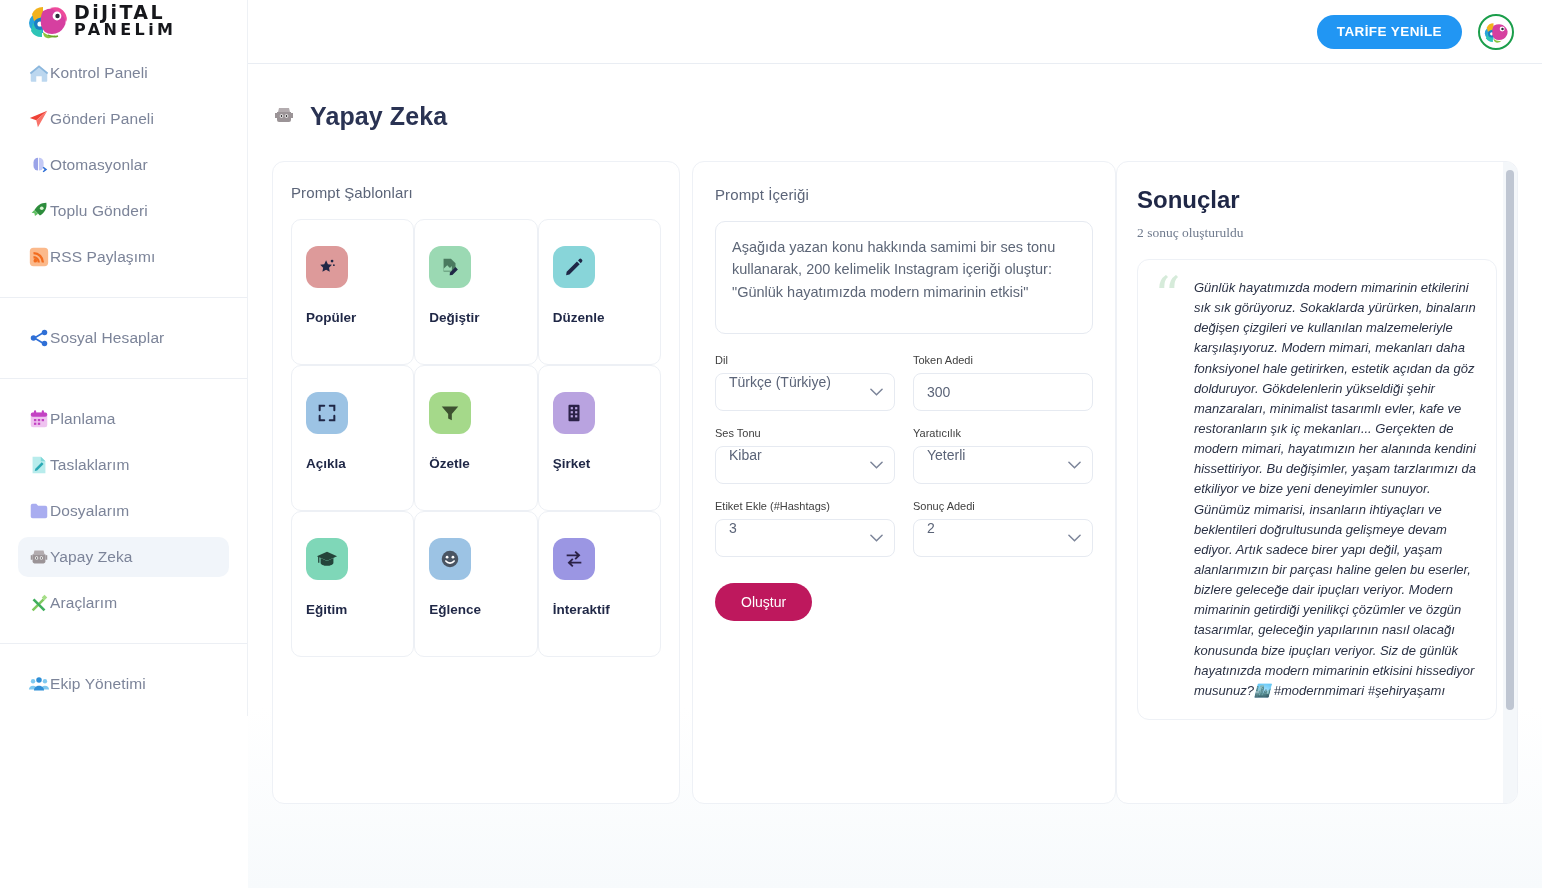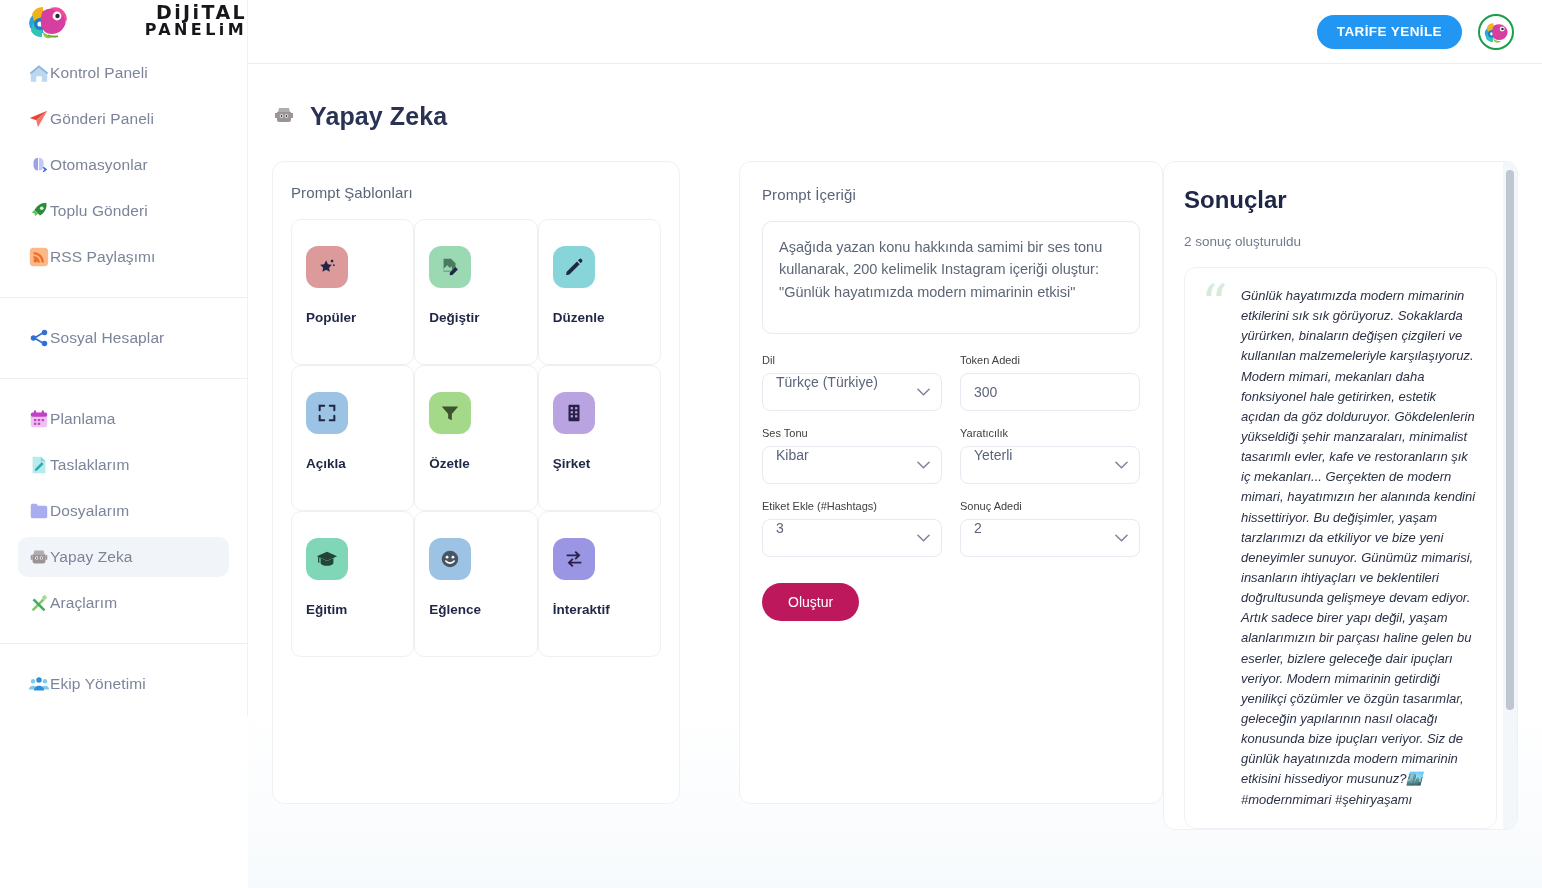--- a/index.html
+++ b/index.html
@@ -11,21 +11,20 @@
   }
   .app { display: flex; width: 1542px; height: 888px; }
 
   
   .sidebar {
     width: 248px; height: 716px; flex: 0 0 248px;
     background: #ffffff;
     border-right: 1px solid #eef1f5;
     display: flex; flex-direction: column;
     padding-top: 0;
-    text-align: right;
   }
   .logo-wrap {
     height: 68px; display: flex; align-items: center;
     padding-left: 26px;
   }
   .logo-mark { width: 42px; height: 40px; flex: 0 0 42px; position: relative; }
   .logo-text { margin-left: 6px; line-height: 1; }
   .logo-line1 {
     font-size: 19px; font-weight: 800; letter-spacing: 2.4px;
     color: #16171b; font-family: "DejaVu Sans", sans-serif;
@@ -94,21 +93,21 @@
   .panels {
     display: flex; gap: 0; padding: 30px 24px 0 24px;
     align-items: flex-start;
   }
   .panel {
     background: #ffffff; border: 1px solid #eef1f6;
     border-radius: 12px; position: relative;
   }
   .panel-templates { width: 408px; flex: 0 0 408px; min-height: 643px; padding: 22px 18px 18px 18px; }
   .panel-spacer { width: 12px; flex: 0 0 12px; }
-  .panel-prompt   { width: 424px; flex: 0 0 424px; min-height: 643px; padding: 24px 22px 18px 22px; margin-left: 47px; }
+  .panel-prompt   { width: 424px; flex: 0 0 424px; min-height: 643px; padding: 24px 22px 18px 22px; }
   .panel-results  { flex: 1 1 auto; min-height: 643px; padding: 24px 20px 0 20px; overflow: hidden; }
 
   .panel-label {
     font-size: 15px; color: #5b6478; margin-bottom: 18px; letter-spacing: .1px;
   }
 
   
   .tpl-grid { display: grid; grid-template-columns: repeat(3, 1fr); gap: 0; }
   .tpl-card {
     border: 1px solid #edf0f5; border-radius: 10px; background: #fff;
@@ -148,21 +147,21 @@
     pointer-events: none; width: 13px; height: 8px;
   }
   .btn-generate {
     margin-top: 26px; background: #be185d; color: #fff; border: none;
     height: 38px; padding: 0 26px; border-radius: 19px; cursor: pointer;
     font-size: 14px; font-family: "Liberation Sans", sans-serif;
   }
 
   
   .res-title { font-size: 24px; font-weight: 700; color: #1f2746; }
-  .res-sub   { font-size: 13.5px; color: #6f7a8d; margin-top: 20px; }
+  .res-sub   { font-size: 13.5px; color: #6f7a8d; margin-top: 11px; font-family: Liberation Serif, serif; }
   .res-card {
     margin-top: 18px; border: 1px solid #eef1f6; border-radius: 12px;
     background: #fff; padding: 18px 18px 18px 16px;
     display: flex; gap: 10px; align-items: flex-start;
   }
   .quote-mark {
     flex: 0 0 30px; font-size: 52px; line-height: .72; color: #d6ebda;
     font-family: "DejaVu Serif", serif; user-select: none;
   }
   .res-text {

